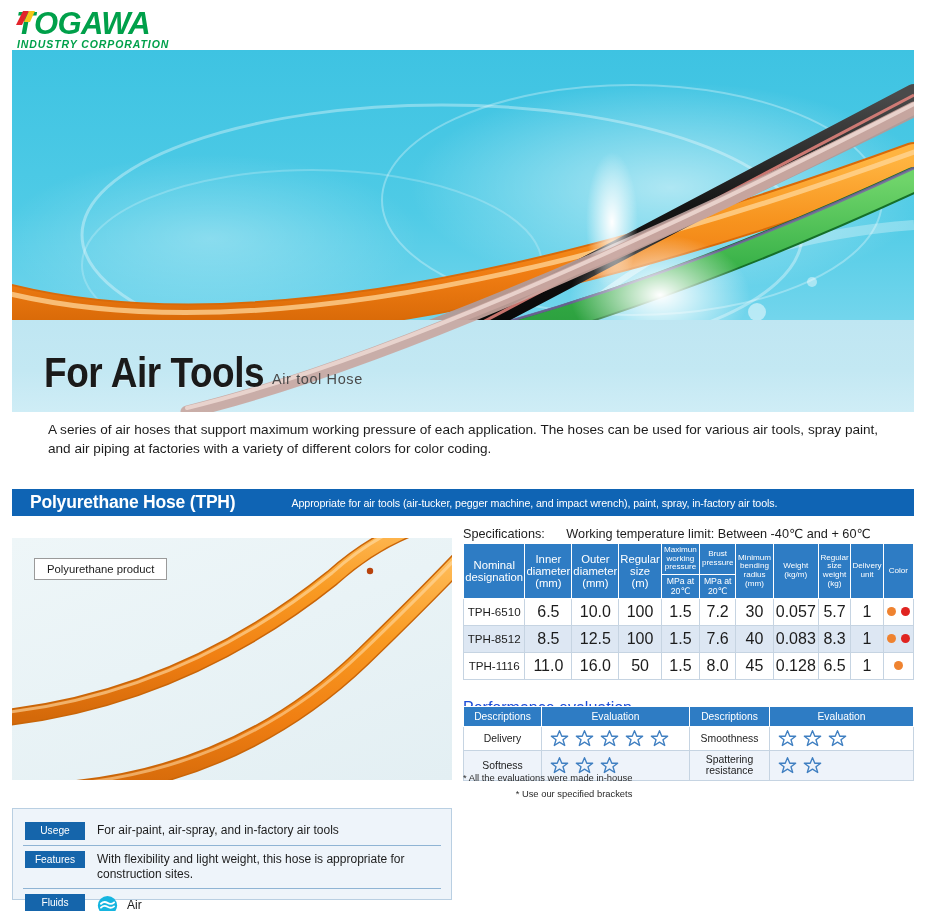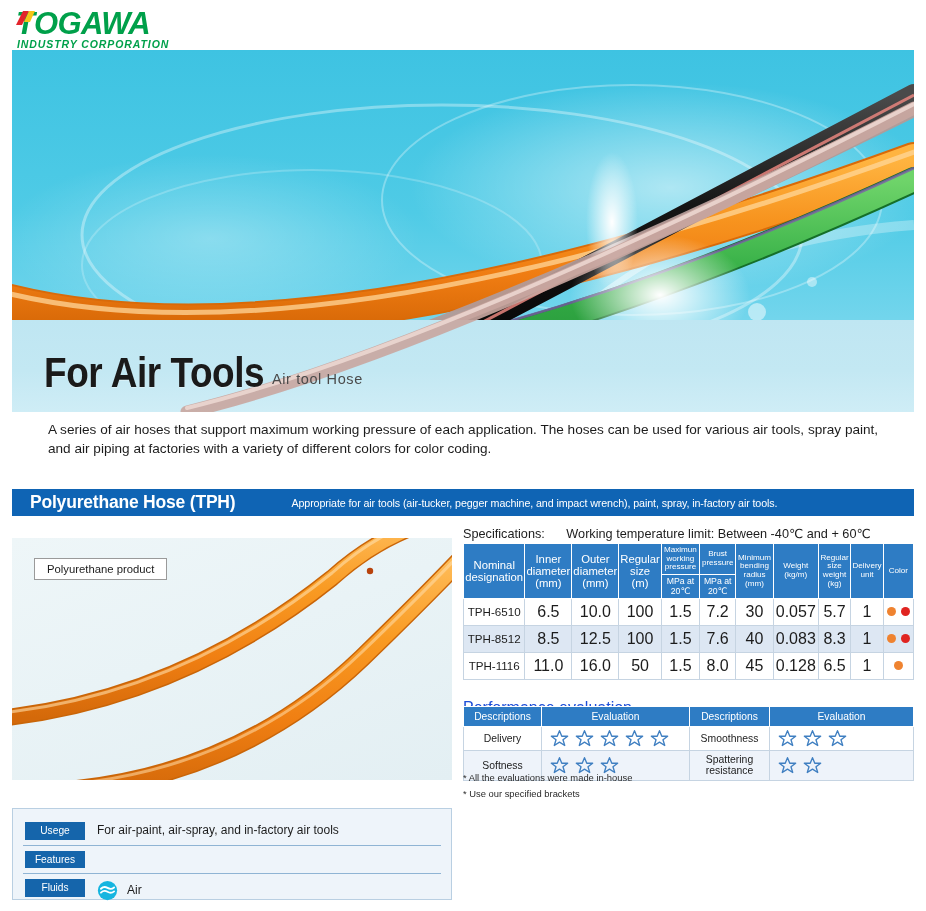--- a/index.html
+++ b/index.html
@@ -172,21 +172,21 @@
     border: 1px solid #c6d4e2; padding: 3px 4px;
     background: #ffffff; color: #1c1c1c;
   }
   table.perf tr.alt td { background: #eef3fa; }
   table.perf td.desc { text-align: center; font-size: 10.4px; line-height: 1.1; }
   table.perf td.stars { padding: 2px 8px; }
   .starrow { display: flex; gap: 6px; align-items: center; }
 
   .footnotes {
     position: absolute; left: 463px; top: 770px;
-    font-size: 9.4px; color: #2a2a2a; line-height: 1.65;
+    font-size: 9.4px; color: #2a2a2a; line-height: 1.65; text-align: right;
   }
 
   
   .infobox {
     position: absolute; left: 12px; top: 808px;
     width: 440px; height: 92px;
     background: #eef4fa; border: 1px solid #b9cfe2;
     padding: 8px 10px;
   }
   .inforow { display: flex; align-items: flex-start; padding: 5px 2px; }
@@ -515,20 +515,21 @@
   <div>* Use our specified brackets</div>
 </div>
 
 <div class="infobox">
   <div class="inforow">
     <div class="infotag">Usege</div>
     <div class="infotxt">For air-paint, air-spray, and in-factory air tools</div>
   </div>
   <div class="inforow">
     <div class="infotag">Features</div>
+    <div class="infotxt">With flexibility and light weight, this hose is appropriate for construction sites.</div>
   </div>
   <div class="inforow">
     <div class="infotag">Fluids</div>
     <div class="infotxt fluid-line">
       <svg class="fluid-icon" viewBox="0 0 24 24">
         <circle cx="12" cy="12" r="11" fill="#16b5e0"></circle>
         <path d="M4.5 10 Q 8 6.5 12 9 Q 16 11.5 19.5 8.5" fill="none" stroke="#ffffff" stroke-width="2.1" stroke-linecap="round"></path>
         <path d="M4.5 14.5 Q 8 11 12 13.5 Q 16 16 19.5 13" fill="none" stroke="#ffffff" stroke-width="2.1" stroke-linecap="round"></path>
       </svg>
       <span>Air</span>

